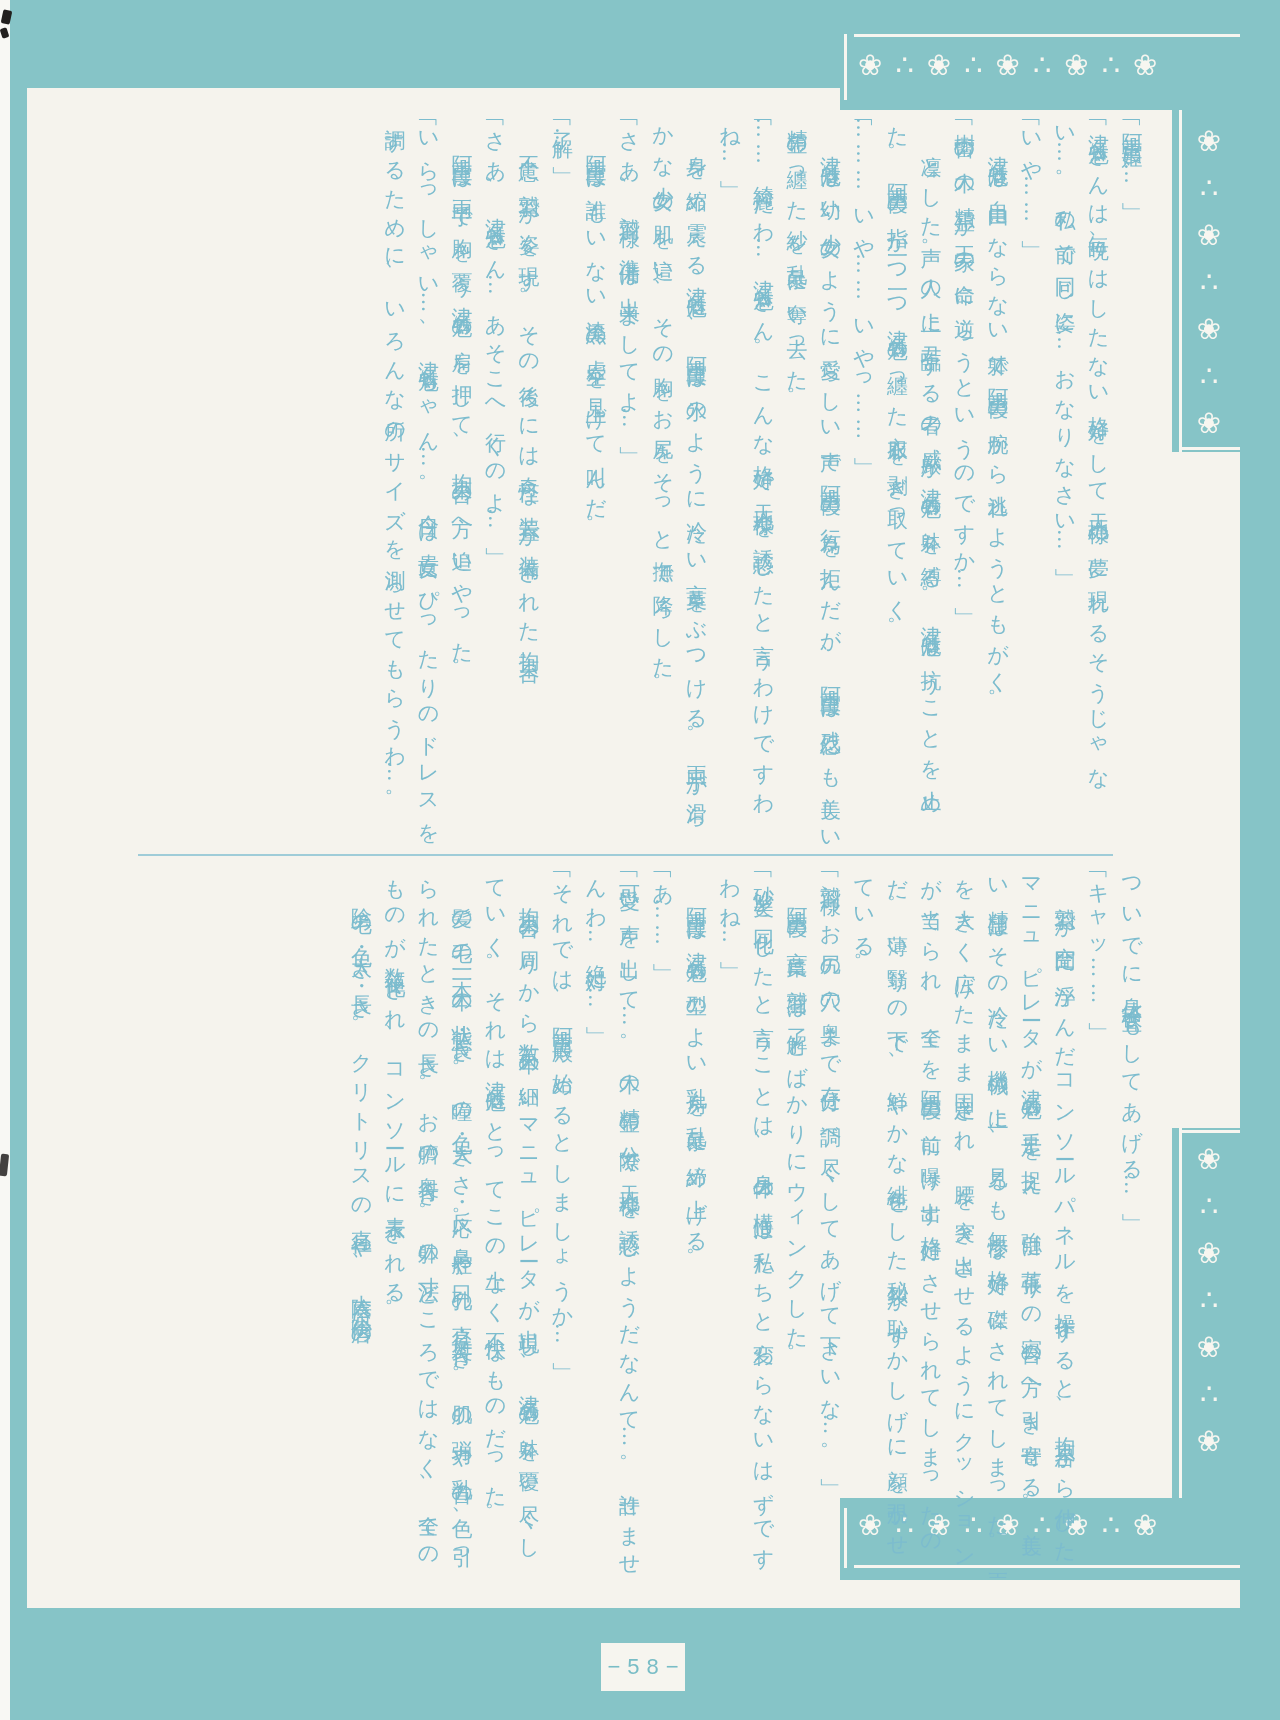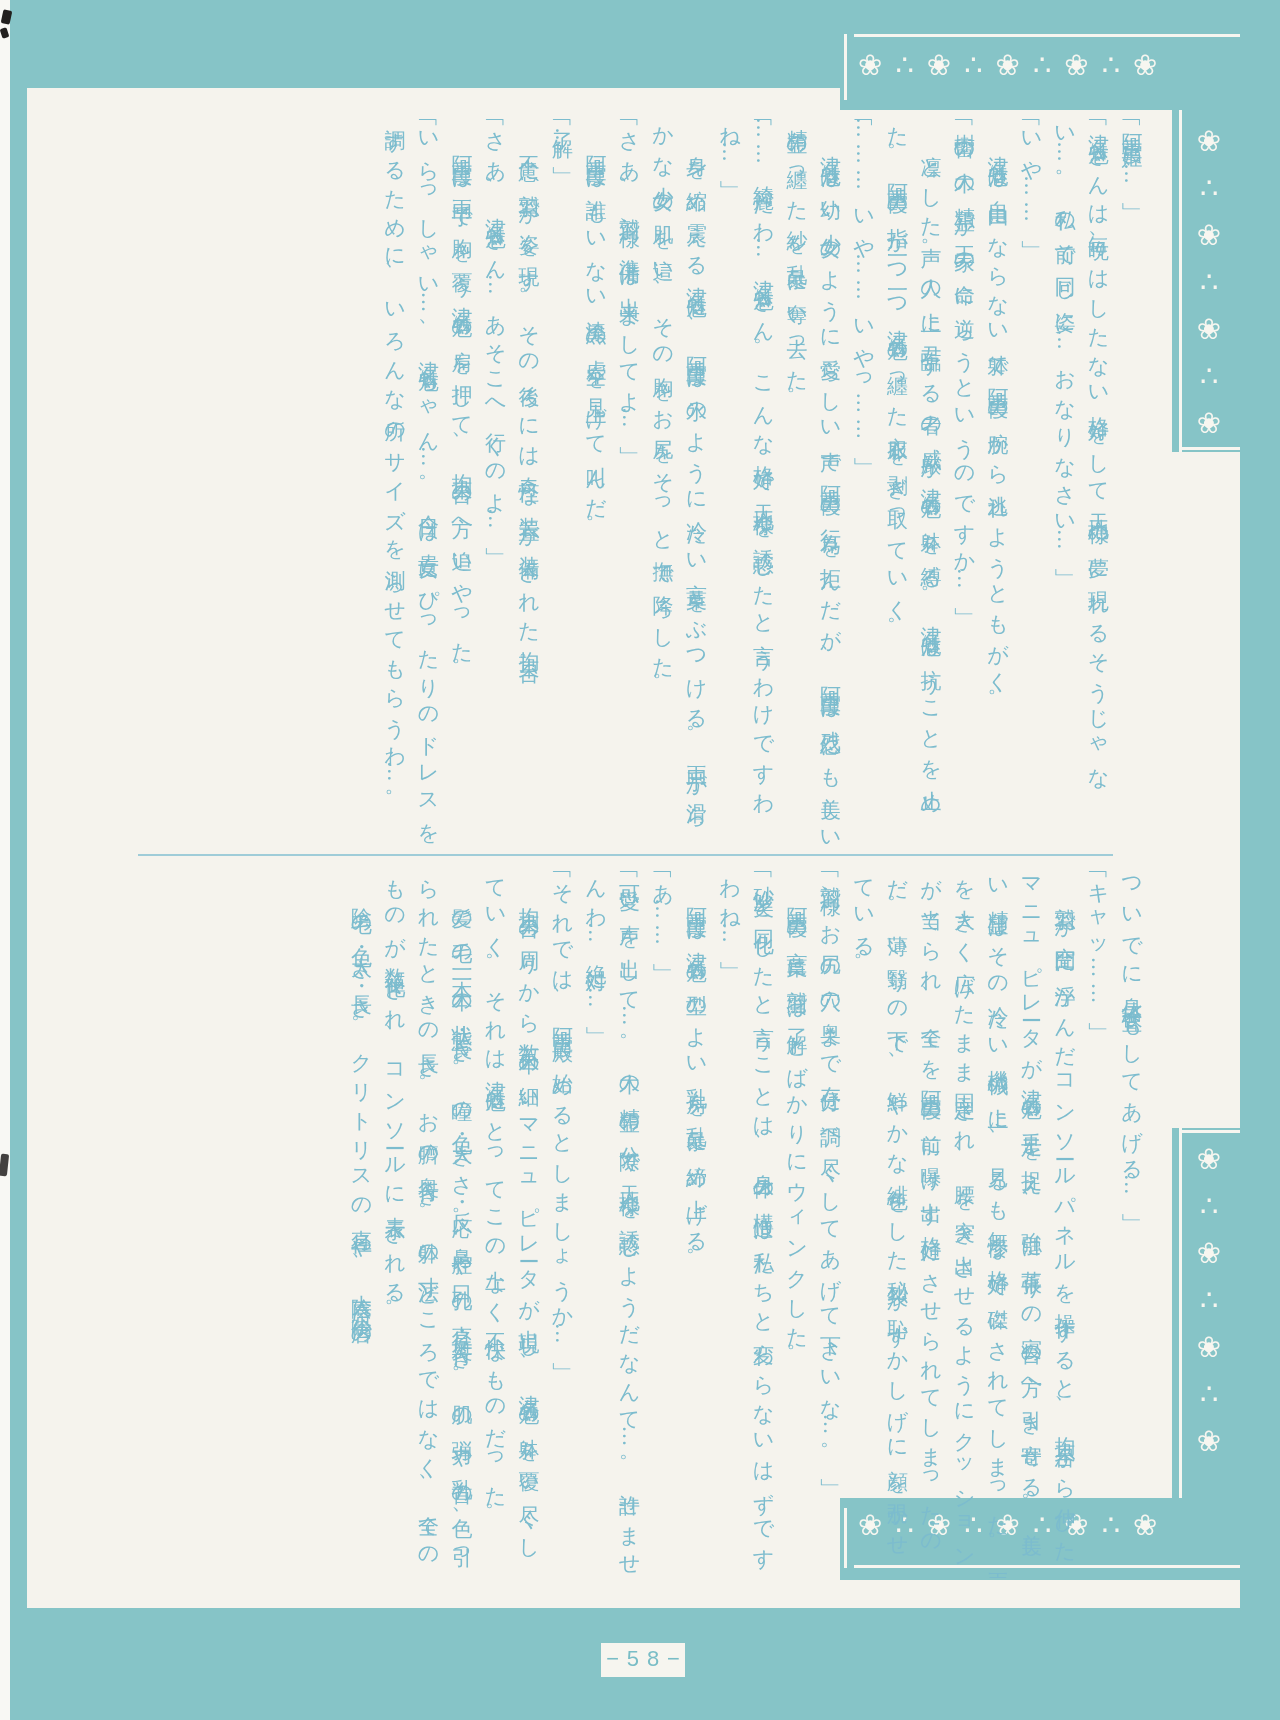--- a/index.html
+++ b/index.html
@@ -40,24 +40,24 @@
           writing-mode:vertical-rl;color:var(--text-teal,#7cbcce);
           font-size:21px;line-height:33.5px;letter-spacing:5px;}
   .tblock.top{top:112px;height:733px;}
   .tblock.bottom{top:864px;height:714px;}
   .tblock p{margin:0;padding:0;}
   .tblock p.indent{text-indent:27px;}
 
   .divider{position:absolute;left:138px;top:854px;width:975px;height:2px;background:#9fccd8;}
 
   
-  .pagenum{position:absolute;left:601px;top:1643px;width:84px;height:34px;background:#f6f5ef;
+  .pagenum{position:absolute;left:601px;top:1643px;width:84px;height:48px;background:#f6f5ef;
            display:flex;align-items:center;justify-content:center;
            color:#79bdc6;font-size:22px;letter-spacing:7px;text-indent:7px;
-           font-family:Liberation Mono, monospace;}
+           font-family:Liberation Sans, sans-serif;}
 </style>
 </head>
 <body>
 
 <div class="canvas">
 
   <div class="frame"></div>
   <div class="paper"></div>
 
   <div class="orn orn-top-h">

